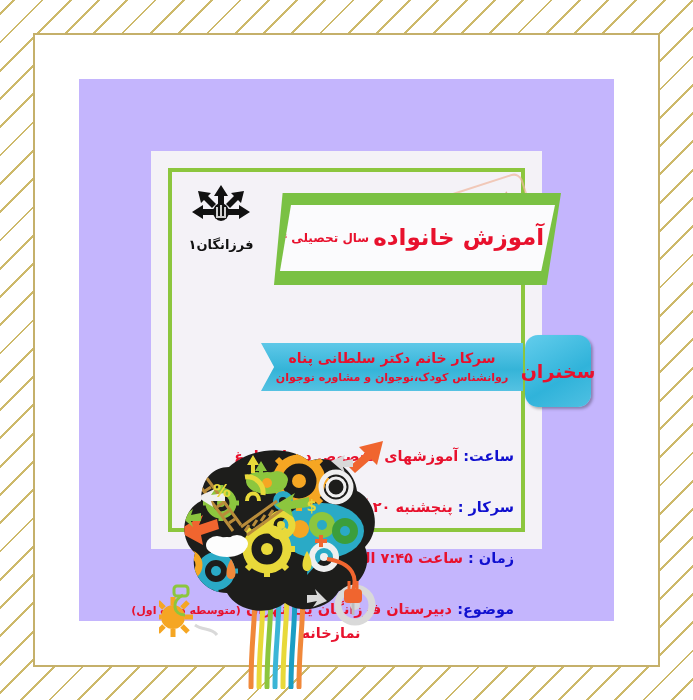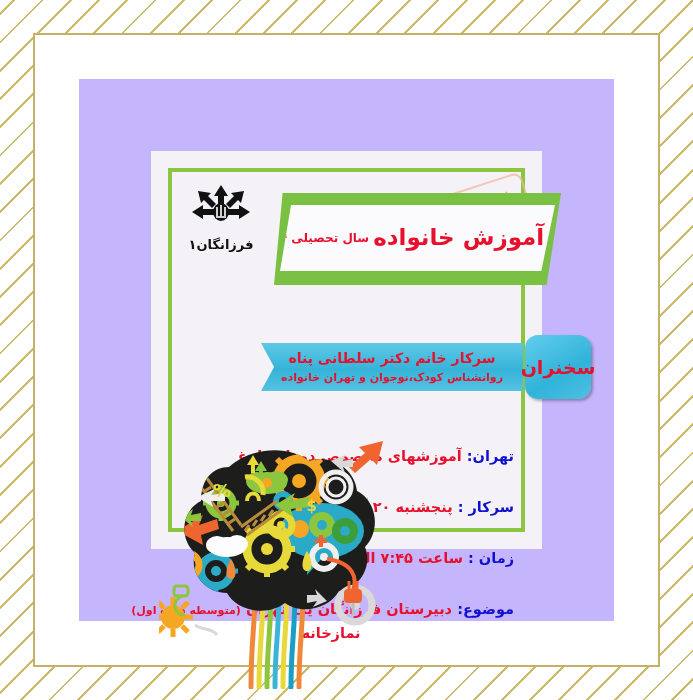--- a/index.html
+++ b/index.html
@@ -132,21 +132,21 @@
     border-top:14px solid #4c4c4c;
   }
   .sp-name{
     font-size:14px;font-weight:bold;color:#e8112d;white-space:nowrap;
   }
   .sp-role{
     font-size:11px;font-weight:bold;color:#e8112d;white-space:nowrap;
   }
   .sp-badge{
     position:absolute;right:0;top:0;
-    width:66px;height:64px;
+    width:66px;height:72px;
     background:linear-gradient(150deg,#63cdec 0%,#30b3da 60%,#4fc0e2 100%);
     border-radius:13px;
     box-shadow:2px 2px 3px rgba(0,0,0,.3);
     display:flex;align-items:center;justify-content:center;
   }
   .sp-badge-text{
     font-size:19px;font-weight:bold;color:#e8112d;
   }
 
   
@@ -225,30 +225,30 @@
             <div class="tb-title">جلسه آموزش خانواده</div>
             <div class="tb-sub">سال تحصیلی ۱۴۰۴-1136</div>
           </div>
         </div>
 
         <div class="speaker-row">
           <div class="sp-ribbon">
             <div class="sp-tail-t"></div>
             <div class="sp-tail-b"></div>
             <div class="sp-name">سرکار خانم دکتر سلطانی پناه</div>
-            <div class="sp-role">روانشناس کودک،نوجوان و تهران خانواده</div>
+            <div class="sp-role">روانشناس کودک،نوجوان و مشاوره نوجوان</div>
           </div>
           <div class="sp-badge">
             <span class="sp-badge-text">سخنران</span>
           </div>
         </div>
 
         <div class="details">
           <div class="dline">
-            <span>تهران:</span>
+            <span>ساعت:</span>
             <span class="val">آموزشهای مخصوص دوران بلوغ</span>
           </div>
           <div class="dline">
             <span>سرکار :</span>
             <span class="val">پنجشنبه ۲۰ آذر ماه ۱۴۰۴</span>
           </div>
           <div class="dline">
             <span>زمان :</span>
             <span class="val">ساعت ۷:۴۵ الی ۹:۴۵</span>
           </div>

